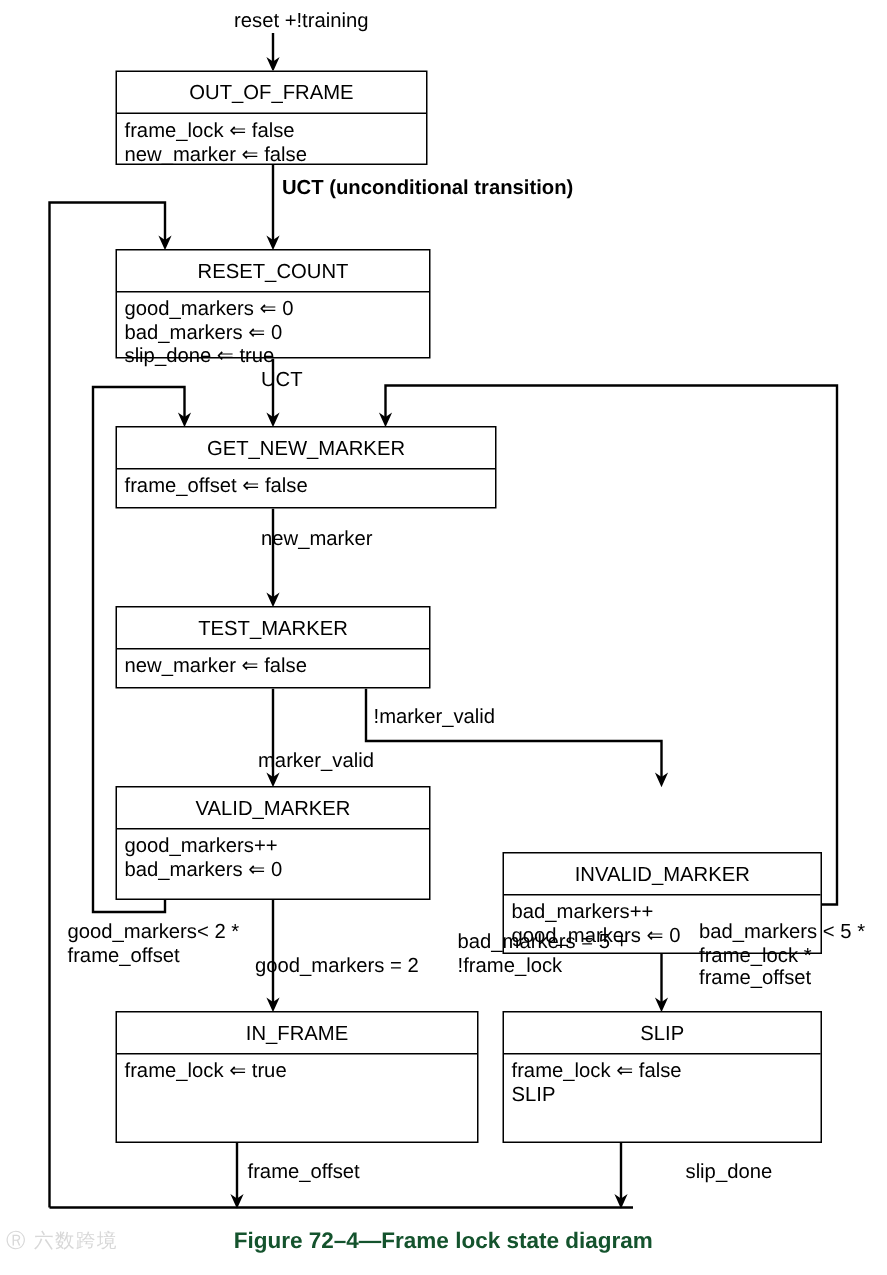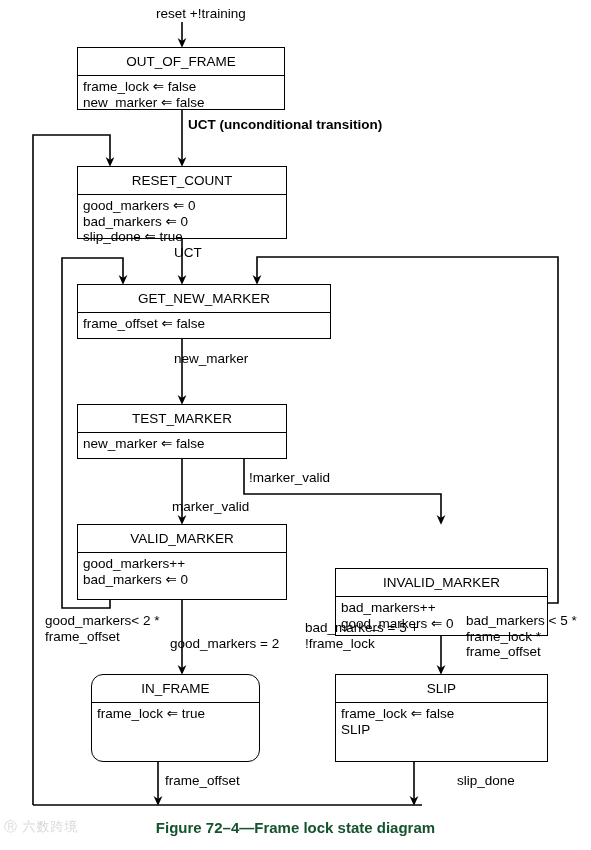--- a/index.html
+++ b/index.html
@@ -102,21 +102,21 @@
   </div>
 
   <div class="state-box" style="left:335px;top:520px;width:213px;height:68px;margin-top:48px;">
     <div class="state-title">INVALID_MARKER</div>
     <div class="state-actions">
       <div>bad_markers++</div>
       <div>good_markers ⇐ 0</div>
     </div>
   </div>
 
-  <div class="state-box" style="left:91px;top:674px;width:169px;height:88px;border-radius:12px;">
+  <div class="state-box" style="left:77px;top:674px;width:242px;height:88px;">
     <div class="state-title">IN_FRAME</div>
     <div class="state-actions">
       <div>frame_lock ⇐ true</div>
     </div>
   </div>
 
   <div class="state-box" style="left:335px;top:674px;width:213px;height:88px;">
     <div class="state-title">SLIP</div>
     <div class="state-actions">
       <div>frame_lock ⇐ false</div>

